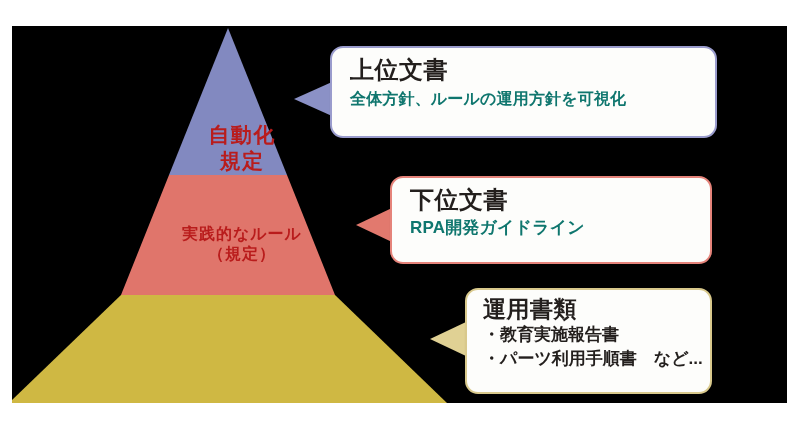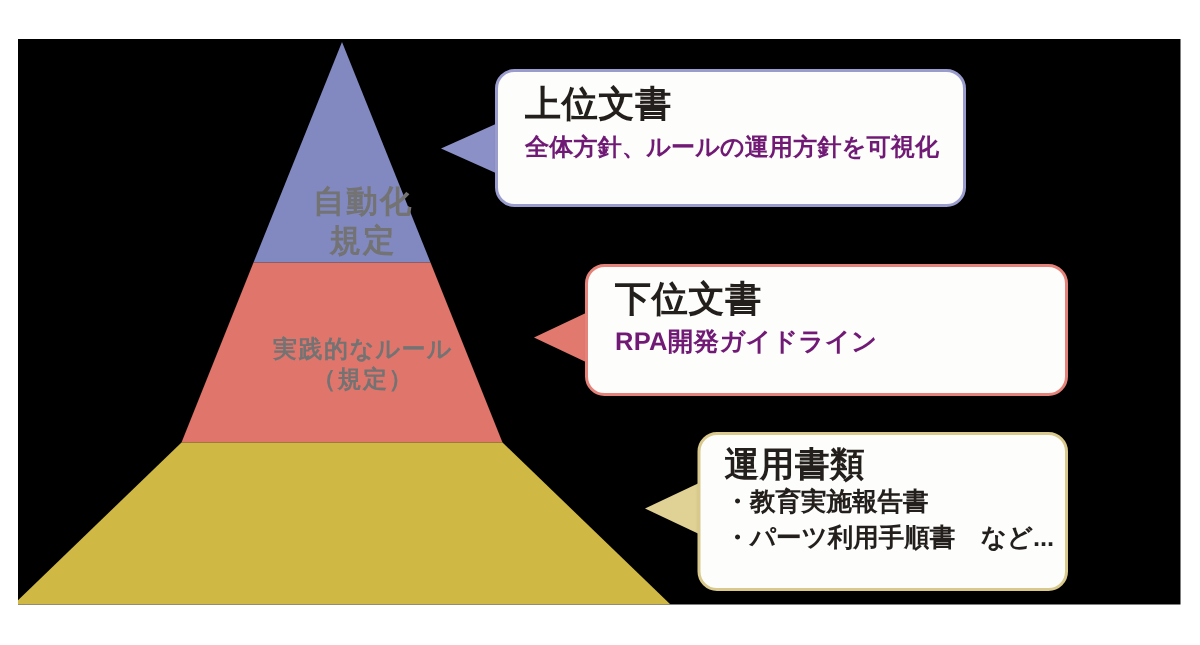--- a/index.html
+++ b/index.html
@@ -37,21 +37,21 @@
     position: absolute;
     left: 12px;
     top: 26px;
     width: 440px;
     height: 377px;
   }
   #pyramid svg { display: block; }
 
   .tier-label {
     position: absolute;
-    color: #737373;
+    color: #b91c1c;
     font-weight: bold;
     text-align: center;
     line-height: 1.22;
     letter-spacing: 0.06em;
     white-space: pre-line;
     pointer-events: none;
   }
   #tier-label-top {
     left: 150px;
     top: 96px;
@@ -82,30 +82,30 @@
     padding: 8px 0 8px 18px;
   }
   .callout-title {
     font-weight: bold;
     color: #231f1d;
     letter-spacing: 0.02em;
     line-height: 1.15;
   }
   .callout-sub {
     font-weight: bold;
-    color: #701a75;
+    color: #0f766e;
     letter-spacing: 0.01em;
     line-height: 1.32;
   }
 
   
   #callout-upper {
     left: 330px;
     top: 46px;
-    width: 314px;
+    width: 387px;
     height: 92px;
     border-color: #9a9ccd;
     box-shadow: 2px 3px 3px rgba(0,0,0,0.35);
   }
   #callout-upper .callout-title { font-size: 24px; }
   #callout-upper .callout-sub { font-size: 16px; margin-top: 4px; }
 
   
   #callout-lower {
     left: 390px;

